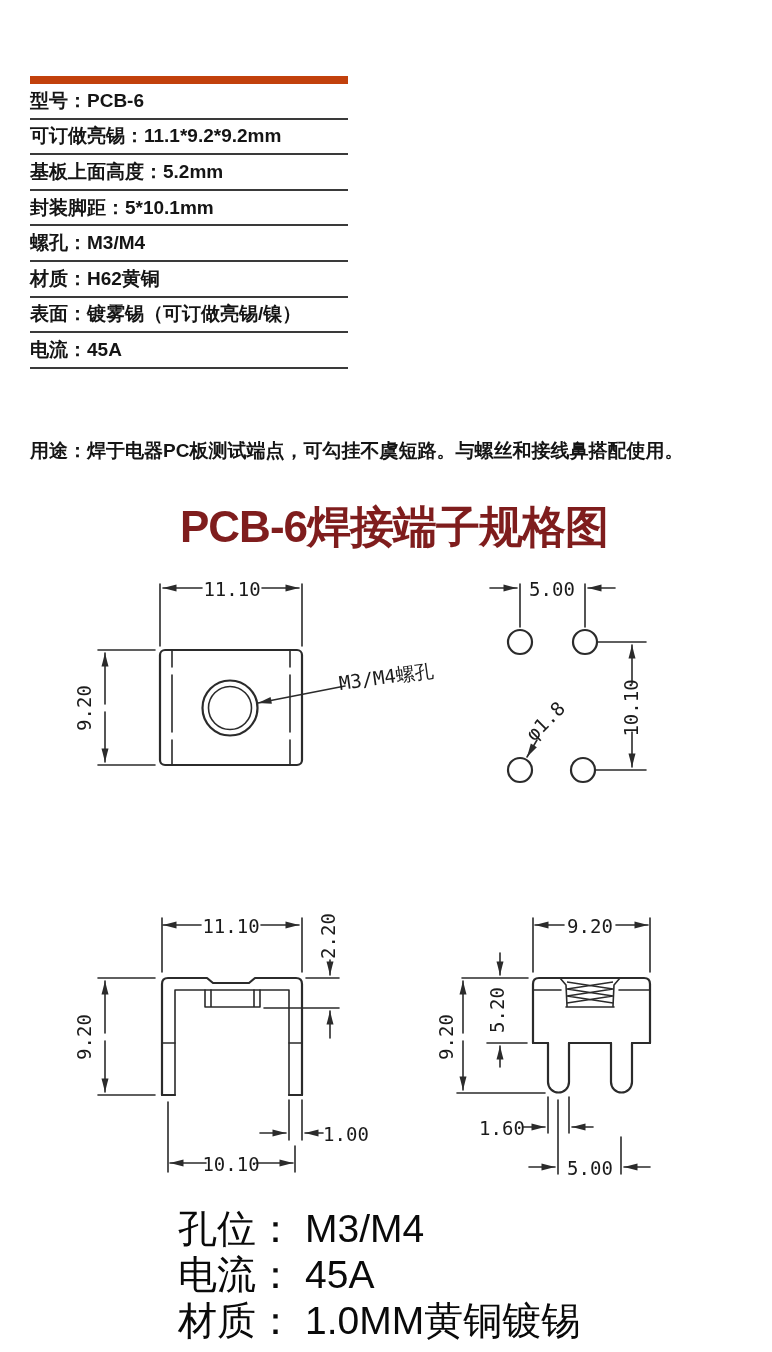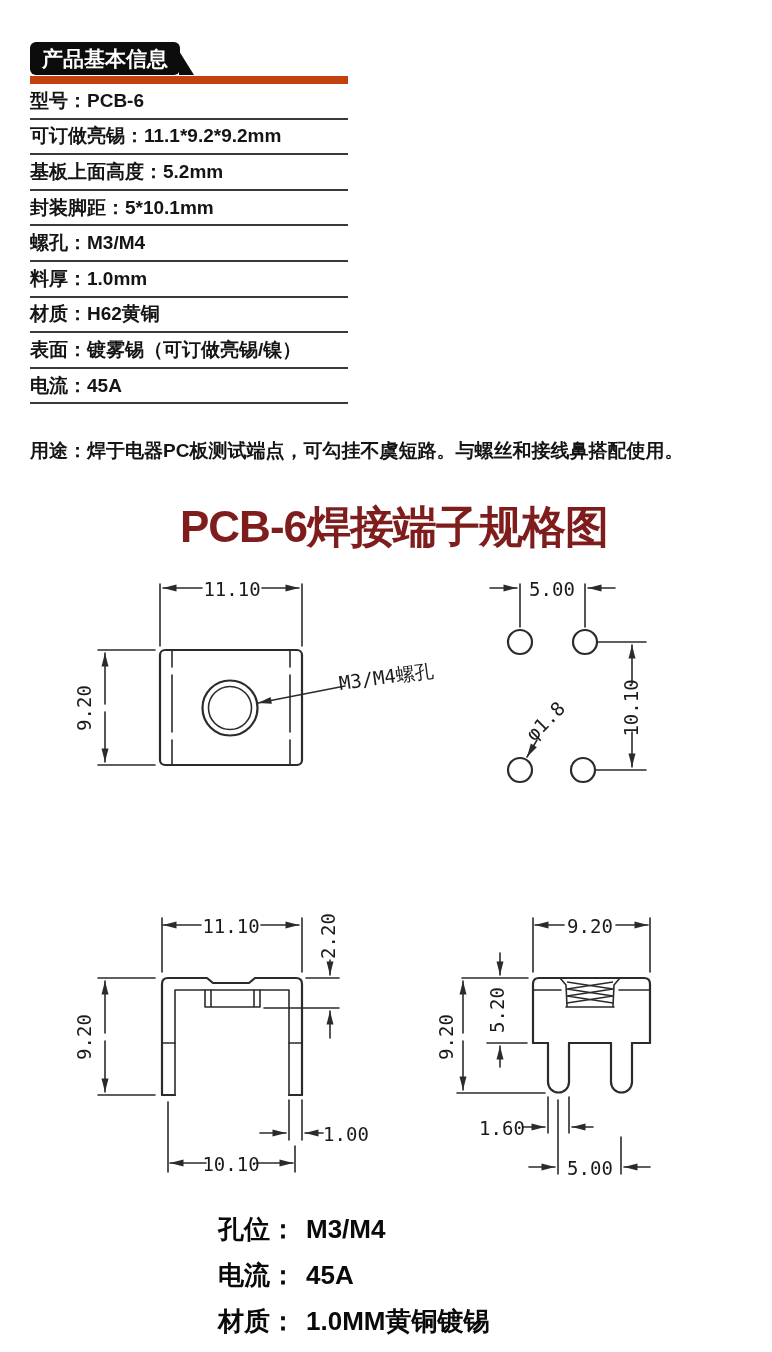--- a/index.html
+++ b/index.html
@@ -22,34 +22,30 @@
                  color:#7f1d1d;letter-spacing:-1px;white-space:nowrap;}
   
   .drawing{position:absolute;left:0;top:0;}
   .part{fill:none;stroke:#2b2b2b;stroke-width:2.2;stroke-linejoin:round;stroke-linecap:round;}
   .thin{stroke-width:1.6;}
   .dim{fill:none;stroke:#2b2b2b;stroke-width:1.6;stroke-linecap:round;}
   .zz{fill:none;stroke:#2b2b2b;stroke-width:1.3;}
   .dtxt{font-family:"DejaVu Sans Mono","Liberation Mono",monospace;font-size:19px;fill:#1b1b1b;}
   .mid{text-anchor:middle;dominant-baseline:central;}
   
-  .footer{position:absolute;left:178px;top:1206px;font-size:26px;font-weight:700;
-          line-height:46px;color:#0a0a0a;margin-left:40px;}
+  .footer{position:absolute;left:178px;top:1206px;font-size:39px;font-weight:400;
+          line-height:46px;color:#0a0a0a;}
   .foot-line{display:flex;white-space:nowrap;}
   .foot-value{margin-left:10px;}
 </style>
 </head>
 <body>
 
 <div class="page">
 
-  <div class="badge">
-    <span>产品基本信息</span>
-    <i class="tail"></i>
-  </div>
 
   <div class="spec-table">
     <div class="spec-row">
         <span class="spec-label">型号：</span>
         <span class="spec-value">PCB-6</span>
       </div>
     <div class="spec-row">
         <span class="spec-label">可订做亮锡：</span>
         <span class="spec-value">11.1*9.2*9.2mm</span>
       </div>
@@ -57,24 +53,20 @@
         <span class="spec-label">基板上面高度：</span>
         <span class="spec-value">5.2mm</span>
       </div>
     <div class="spec-row">
         <span class="spec-label">封装脚距：</span>
         <span class="spec-value">5*10.1mm</span>
       </div>
     <div class="spec-row">
         <span class="spec-label">螺孔：</span>
         <span class="spec-value">M3/M4</span>
-      </div>
-    <div class="spec-row">
-        <span class="spec-label">料厚：</span>
-        <span class="spec-value">1.0mm</span>
       </div>
     <div class="spec-row">
         <span class="spec-label">材质：</span>
         <span class="spec-value">H62黄铜</span>
       </div>
     <div class="spec-row">
         <span class="spec-label">表面：</span>
         <span class="spec-value">镀雾锡（可订做亮锡/镍）</span>
       </div>
     <div class="spec-row">

